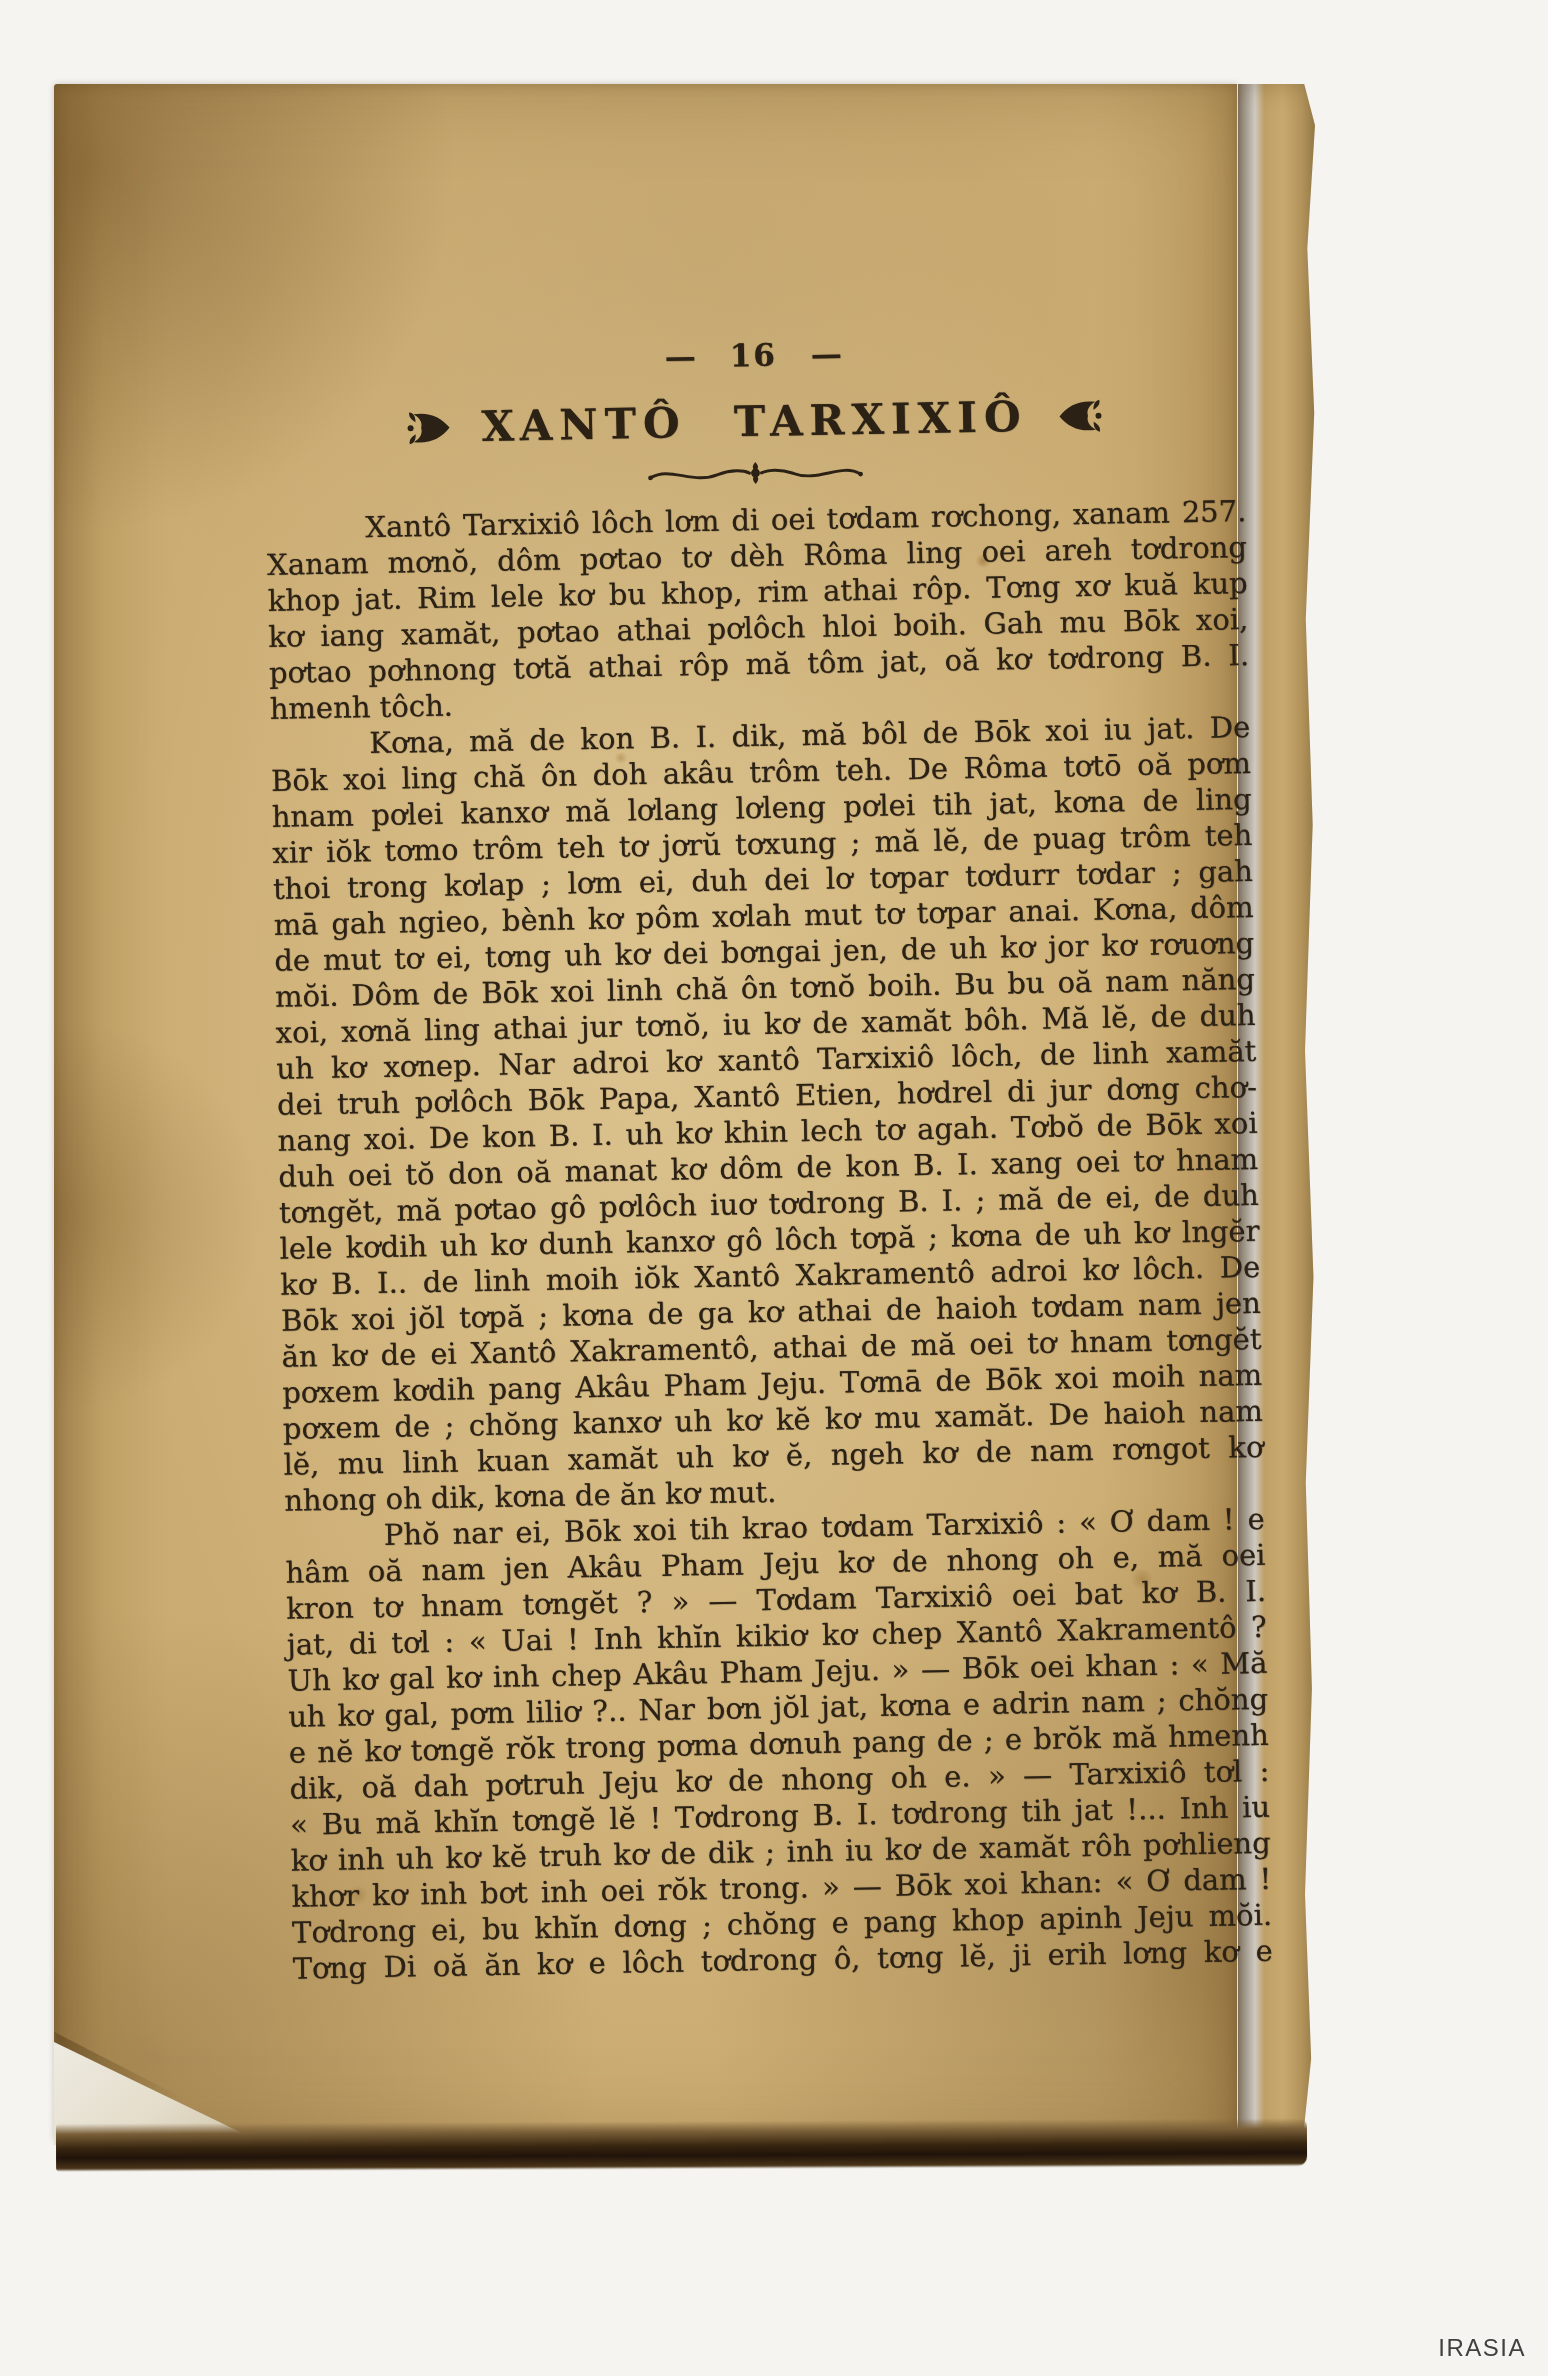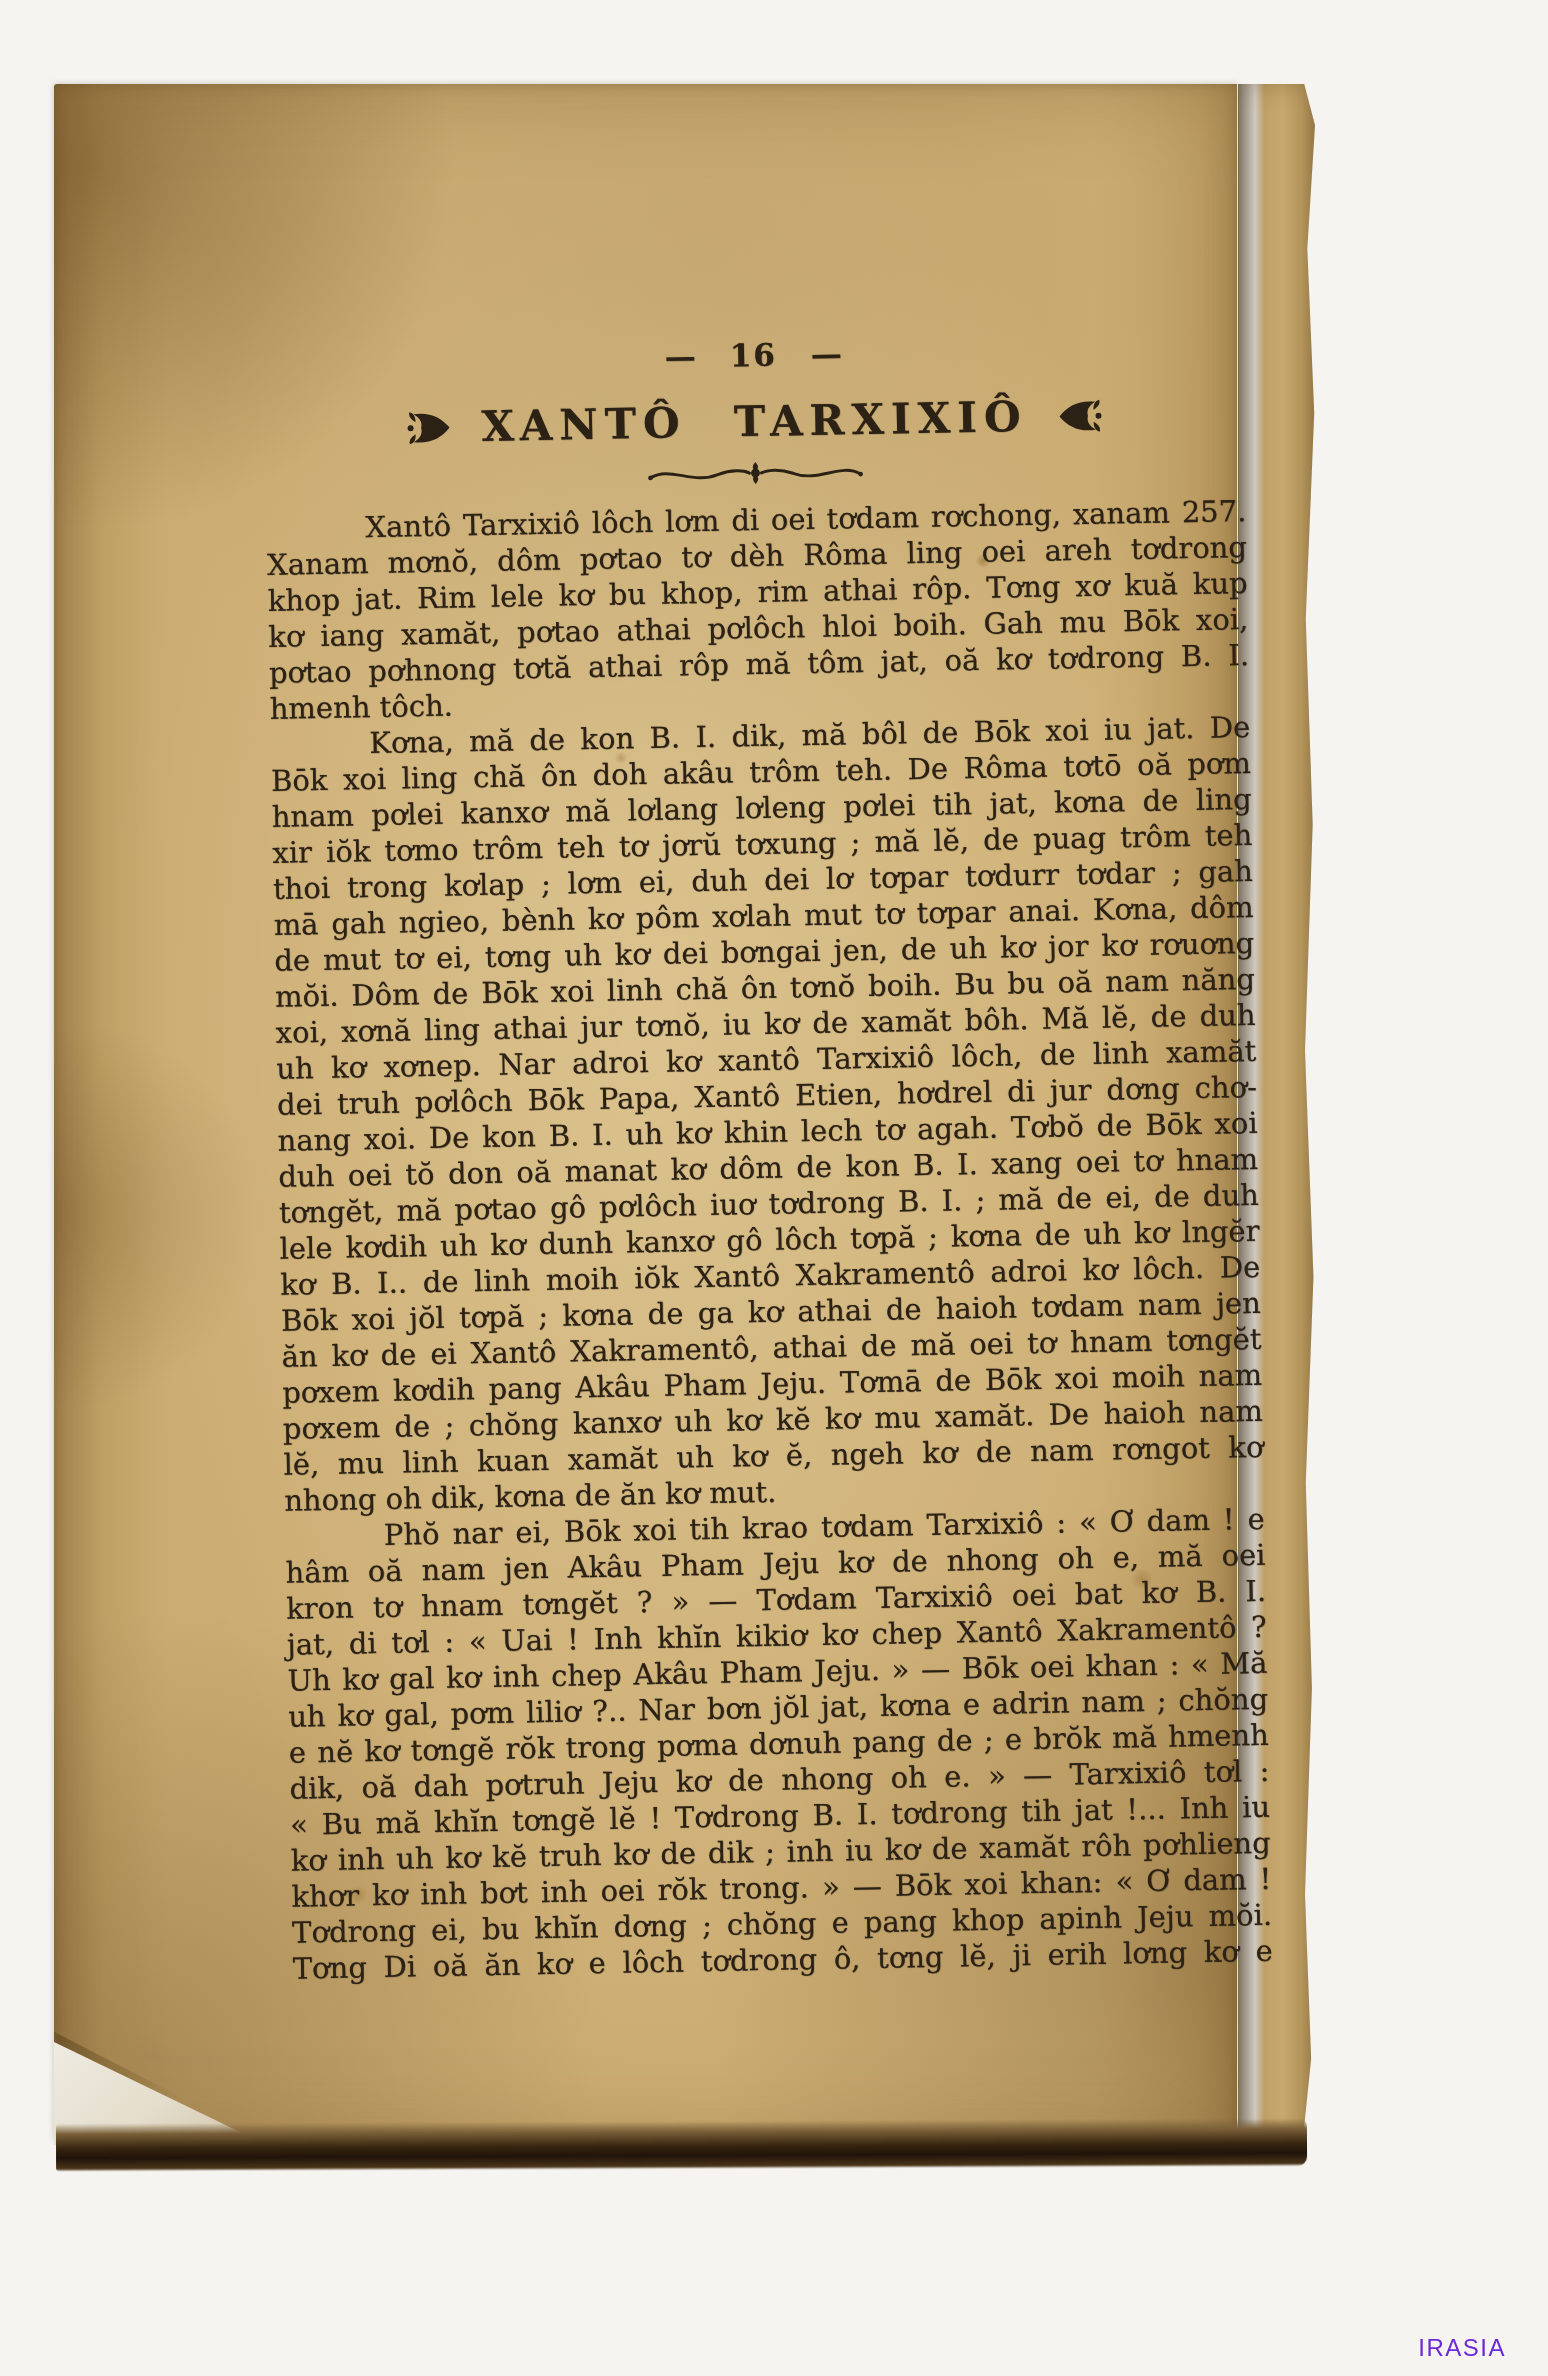--- a/index.html
+++ b/index.html
@@ -86,23 +86,23 @@
   .divider svg{width:222px;height:26px;}
   .divider .stroke{stroke:#2b2115;stroke-width:3;fill:none;stroke-linecap:round;}
   .divider .fill{fill:#2b2115;}
   .text-body{font-size:29px;line-height:36px;}
   .para{margin:0;}
   .line{text-align:justify;text-align-last:justify;height:36px;}
   .line.first{text-indent:99px;}
   .line.unjust{text-align-last:left;}
   
   .watermark-label{
-    position:absolute;right:42px;bottom:14px;z-index:9;
+    position:absolute;right:22px;bottom:14px;z-index:9;
     font-family:"Liberation Sans","DejaVu Sans",sans-serif;
-    font-size:24px;letter-spacing:1.5px;color:#6d28d9;
+    font-size:24px;letter-spacing:1.5px;color:#404040;
   }
   
   .stain{position:absolute;border-radius:50%;z-index:3;pointer-events:none;}
   .stain.s1{left:975px;top:554px;width:16px;height:14px;background:radial-gradient(circle,rgba(130,85,25,.45),rgba(130,85,25,0) 70%);}
   .stain.s2{left:1129px;top:1569px;width:26px;height:20px;background:radial-gradient(circle,rgba(130,85,25,.30),rgba(130,85,25,0) 70%);}
   .stain.s3{left:347px;top:1886px;width:22px;height:18px;background:radial-gradient(circle,rgba(130,85,25,.28),rgba(130,85,25,0) 70%);}
   .stain.s4{left:614px;top:752px;width:14px;height:12px;background:radial-gradient(circle,rgba(130,85,25,.30),rgba(130,85,25,0) 70%);}
 </style>
 </head>
 <body>

